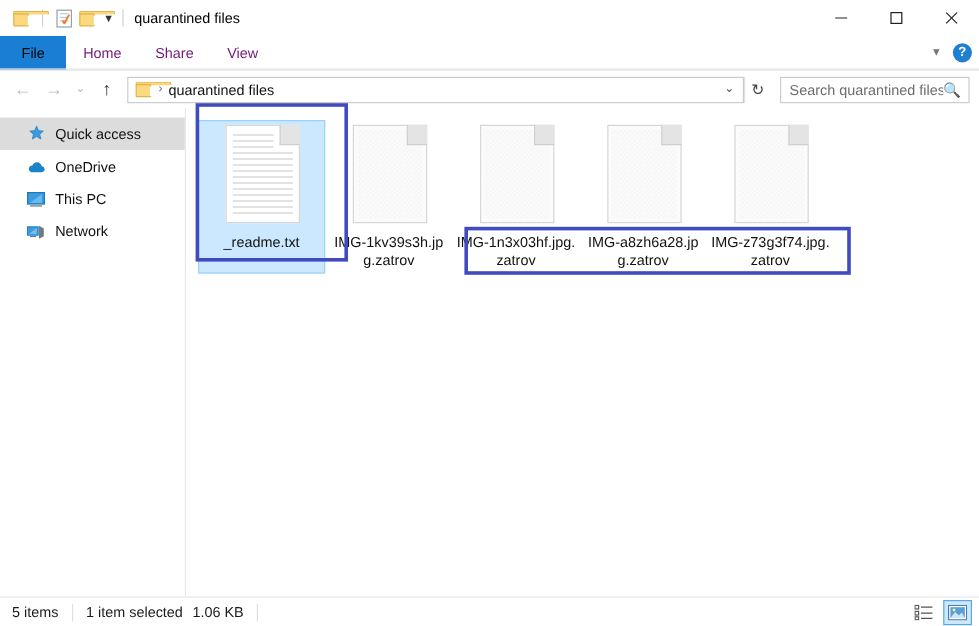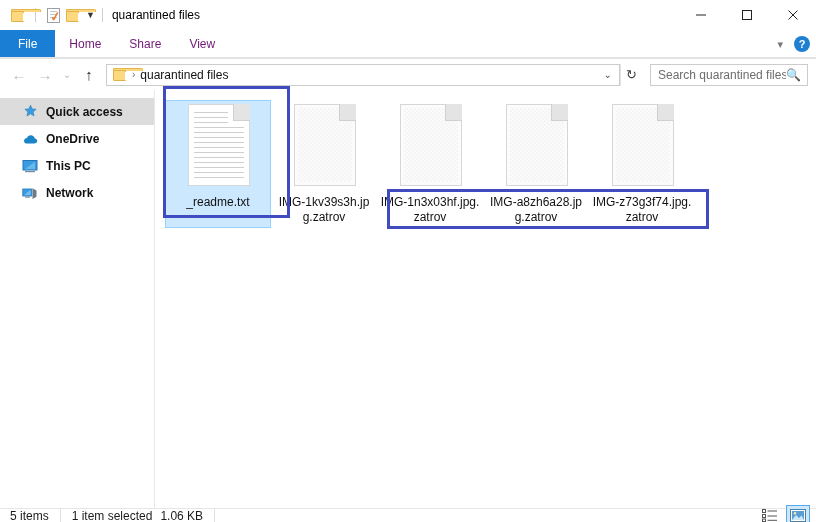--- a/index.html
+++ b/index.html
@@ -153,21 +153,21 @@
   .tab {
     height: 28px;
     line-height: 28px;
     padding: 0 14px;
     font-size: 12px;
     color: #701a75;
     white-space: nowrap;
   }
   .tab.file {
     background: #1a7fd4;
-    color: #ffffff;
+    color: #000000;
     padding: 0 18px;
   }
   .ribbon-right {
     position: absolute;
     right: 6px;
     top: 0;
     height: 28px;
     display: flex;
     align-items: center;
     gap: 8px;
@@ -301,21 +301,20 @@
   }
   .nav-item {
     height: 27px;
     display: flex;
     align-items: center;
     padding-left: 22px;
     gap: 8px;
     font-size: 12px;
     color: #111;
     box-sizing: border-box;
-    font-weight: bold;
   }
   .nav-item.selected { background: #dcdcdc; }
   .nav-ico {
     width: 16px; height: 16px;
     display: flex; align-items: center; justify-content: center;
     flex: 0 0 16px;
   }
   .nav-label { white-space: nowrap; }
 
   .content {
@@ -409,21 +408,21 @@
   
   .annot {
     position: absolute;
     border: 3px solid #3f4bbf;
     box-sizing: border-box;
     pointer-events: none;
   }
 
   
   .statusbar {
-    height: 14px;
+    height: 25px;
     flex: 0 0 auto;
     border-top: 1px solid #e6e6e6;
     display: flex;
     align-items: center;
     background: #ffffff;
     padding: 0 6px 0 10px;
     box-sizing: border-box;
     position: relative;
   }
   .status-text {

